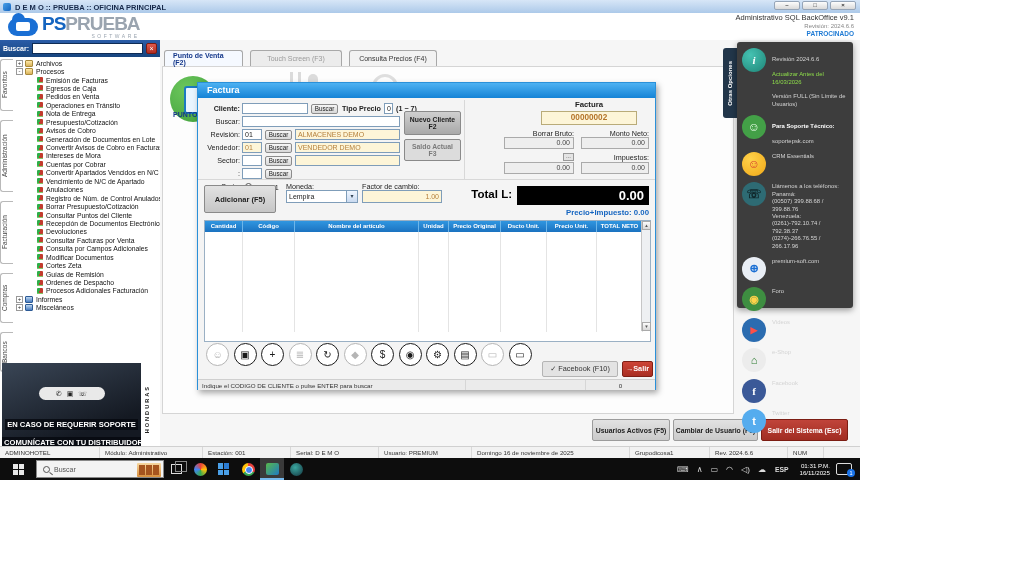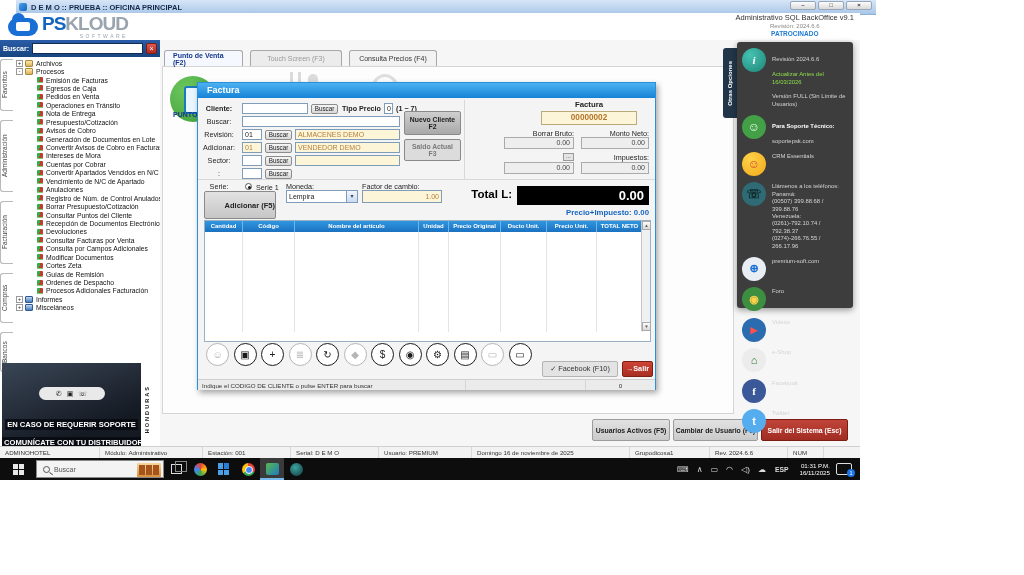--- a/index.html
+++ b/index.html
@@ -1,41 +1,41 @@
 <!DOCTYPE html>
 <html><head>
 <meta charset="utf-8">
 <style>
   * { box-sizing: border-box; margin: 0; padding: 0; }
   html,body { width:1024px; height:575px; background:#fff; overflow:hidden;
     font-family:"Liberation Sans", sans-serif; }
   .desktop { position:absolute; left:0; top:0; width:860px; height:480px; background:#fff; }
 
   
-  .titlebar { position:absolute; left:16px; top:0; width:860px; height:15px;
+  .titlebar { position:absolute; left:0; top:0; width:860px; height:15px;
     background:linear-gradient(#d7e6f7,#a9c7e8); border-bottom:1px solid #8fb0d6;
     display:flex; align-items:center; font-size:7.5px; font-weight:bold; color:#17294a; }
   .titlebar .appico { width:8px; height:8px; margin:0 4px 0 3px; border-radius:2px;
     background:linear-gradient(135deg,#4aa0e8,#1565c0); }
   .winbtns { position:absolute; right:4px; top:1px; display:flex; gap:2px; }
   .winbtn { width:26px; height:9px; background:linear-gradient(#fdfdfd,#d9d9d9);
     border:1px solid #96a5b8; border-radius:2px; font-size:6px; line-height:7px;
     text-align:center; color:#333; }
 
   .appheader { position:absolute; left:0; top:13px; width:860px; height:27px; background:#fff; }
   .logo { position:absolute; left:8px; top:2px; display:flex; align-items:flex-start; }
   .cloud { width:30px; height:18px; background:#1a6fd4; border-radius:9px; position:relative; margin-top:3px; }
   .cloud:before { content:""; position:absolute; left:4px; top:-5px; width:13px; height:13px;
     background:#1a6fd4; border-radius:50%; }
   .cloud:after { content:""; position:absolute; left:8px; top:4px; width:14px; height:9px;
     background:#fff; border-radius:2px; }
   .logotxt { margin-left:4px; line-height:17px; font-size:19px; font-weight:bold; letter-spacing:-1px; }
   .logotxt .ps { color:#1565c0; } .logotxt .kloud { color:#9aa4af; }
   .logosub { font-size:5px; color:#9aa4af; letter-spacing:2.5px; text-align:right; margin-top:1px; }
-  .hdr-right { position:absolute; right:6px; top:0; text-align:center; }
+  .hdr-right { position:absolute; right:6px; top:0; text-align:right; }
   .hdr-product { font-size:7.5px; color:#333; }
   .hdr-rev { font-size:6px; color:#888; margin-top:1px; }
   .hdr-spon { font-size:6.5px; font-weight:bold; color:#1e7ad4; margin-top:1px; }
 
   
   .searchbar { position:absolute; left:0; top:40px; width:160px; height:17px;
     background:linear-gradient(#2a5ca8,#17457e); display:flex; align-items:center; padding:0 3px; }
   .searchbar .lbl { color:#fff; font-weight:bold; font-size:7px; margin-right:3px; }
   .searchbar input { flex:1; height:11px; border:1px solid #0e2c55; font-size:7px; padding:0 2px; }
   .searchbar .closex { width:11px; height:11px; margin-left:3px; background:linear-gradient(#e05a4e,#b02c20);
@@ -97,21 +97,21 @@
     border-radius:50%; opacity:.3; z-index:1; }
   .ghost-lens:after { content:""; position:absolute; left:20px; top:22px; width:14px; height:3px;
     background:#999; transform:rotate(40deg); }
 
   
   .dlg { position:absolute; left:197px; top:82px; width:459px; height:308px; background:#f4f4f4;
     border:1px solid #2a90d9; box-shadow:2px 3px 6px rgba(0,0,0,.35); z-index:5; }
   .dlg-title { height:15px; background:linear-gradient(#4db1f2,#1583d6); color:#fff; font-weight:bold;
     font-size:9px; line-height:15px; padding-left:9px; }
   .fl { position:absolute; font-size:7.2px; color:#222; }
-  .lab { text-align:center; width:42px; }
+  .lab { text-align:right; width:42px; }
   .inp { position:absolute; background:#fff; border:1px solid #7f9db9; height:11px; font-size:7px;
     color:#222; padding:0 2px; line-height:9px; }
   .inp.beige { background:#fdf5d8; color:#b5803c; }
   .btn-s { position:absolute; height:10px; background:linear-gradient(#f6f6f6,#d8d8d8); border:1px solid #8c8c8c;
     border-radius:2px; font-size:6.3px; line-height:8px; text-align:center; color:#222; }
   .big-btn { position:absolute; border:1px solid #8a8a8a; border-radius:2px; text-align:center;
     font-size:6.8px; font-weight:bold; display:flex; flex-direction:column; justify-content:center; }
   .nuevo { background:linear-gradient(#cfcfcf,#a9a9a9); color:#1c1c1c; }
   .saldo { background:#dcdcdc; color:#7a7a7a; }
   .radio { position:absolute; width:7px; height:7px; border:1px solid #555; border-radius:50%; background:#fff; }
@@ -243,21 +243,21 @@
       <div class="winbtn">–</div>
       <div class="winbtn">□</div>
       <div class="winbtn">×</div>
     </div>
   </div>
 
   <div class="appheader">
     <div class="logo">
       <div class="cloud"></div>
       <div>
-        <div class="logotxt"><span class="ps">PS</span><span class="kloud">KLOUD</span></div>
+        <div class="logotxt"><span class="ps">PS</span><span class="kloud">PRUEBA</span></div>
         <div class="logosub">SOFTWARE</div>
       </div>
     </div>
     <div class="hdr-right">
       <div class="hdr-product">Administrativo SQL BackOffice v9.1</div>
       <div class="hdr-rev">Revisión: 2024.6.6</div>
       <div class="hdr-spon">PATROCINADO</div>
     </div>
   </div>
 
@@ -446,21 +446,21 @@
       <b></b>
     </div>
   <div class="ghost-lens"></div>
 
   <div class="dlg">
     <div class="dlg-title">Factura</div>
 
     <div class="fl lab" style="left:0;top:21px;font-weight:bold;">Cliente:</div>
     <div class="fl lab" style="left:0;top:34px;">Buscar:</div>
     <div class="fl lab" style="left:0;top:47px;">Revisión:</div>
-    <div class="fl lab" style="left:0;top:60px;">Adicionar:</div>
+    <div class="fl lab" style="left:0;top:60px;">Vendedor:</div>
     <div class="fl lab" style="left:0;top:73px;">Sector:</div>
     <div class="fl lab" style="left:0;top:86px;">:</div>
     <div class="fl lab" style="left:0;top:99px;">Serie:</div>
 
     <input class="inp" style="left: 44px; top: 20px; width: 66px;">
     <div class="btn-s" style="left:113px;top:21px;width:27px;">Buscar</div>
     <div class="fl" style="left:144px;top:21px;font-weight:bold;">Tipo Precio</div>
     <div class="inp" style="left:186px;top:20px;width:9px;text-align:center;">0</div>
     <div class="fl" style="left:198px;top:21px;font-weight:bold;">(1 ~ 7)</div>
 
@@ -501,21 +501,21 @@
     <div class="fl" style="left:306px;top:46px;width:70px;text-align:right;">Borrar Bruto:</div>
     <div class="fl" style="left:383px;top:46px;width:68px;text-align:right;">Monto Neto:</div>
     <div class="inv-inp" style="left:306px;top:54px;width:70px;">0.00</div>
     <div class="inv-inp" style="left:383px;top:54px;width:68px;">0.00</div>
     <div class="fl" style="left:306px;top:82px;">Descuentos:</div>
     <div class="dots-btn" style="left:365px;top:70px;">...</div>
     <div class="fl" style="left:383px;top:70px;width:68px;text-align:right;">Impuestos:</div>
     <div class="inv-inp" style="left:306px;top:79px;width:70px;">0.00</div>
     <div class="inv-inp" style="left:383px;top:79px;width:68px;">0.00</div>
 
-    <div class="big-btn adicionar" style="left:6px;top:108px;width:72px;height:28px;text-align:right;">
+    <div class="big-btn adicionar" style="left:6px;top:102px;width:72px;height:28px;">
       <span>Adicionar (F5)</span>
     </div>
     <div class="fl" style="left:88px;top:99px;">Moneda:</div>
     <div class="select" style="left:88px;top:107px;width:72px;">
       <span>Lempira</span>
       <span class="arrow">▾</span>
     </div>
     <div class="fl" style="left:164px;top:99px;">Factor de cambio:</div>
     <div class="inp beige" style="left:164px;top:107px;width:80px;height:13px;text-align:right;line-height:11px;">1.00</div>
     <div class="total-lab" style="left:252px;top:105px;width:62px;text-align:right;">Total L:</div>

